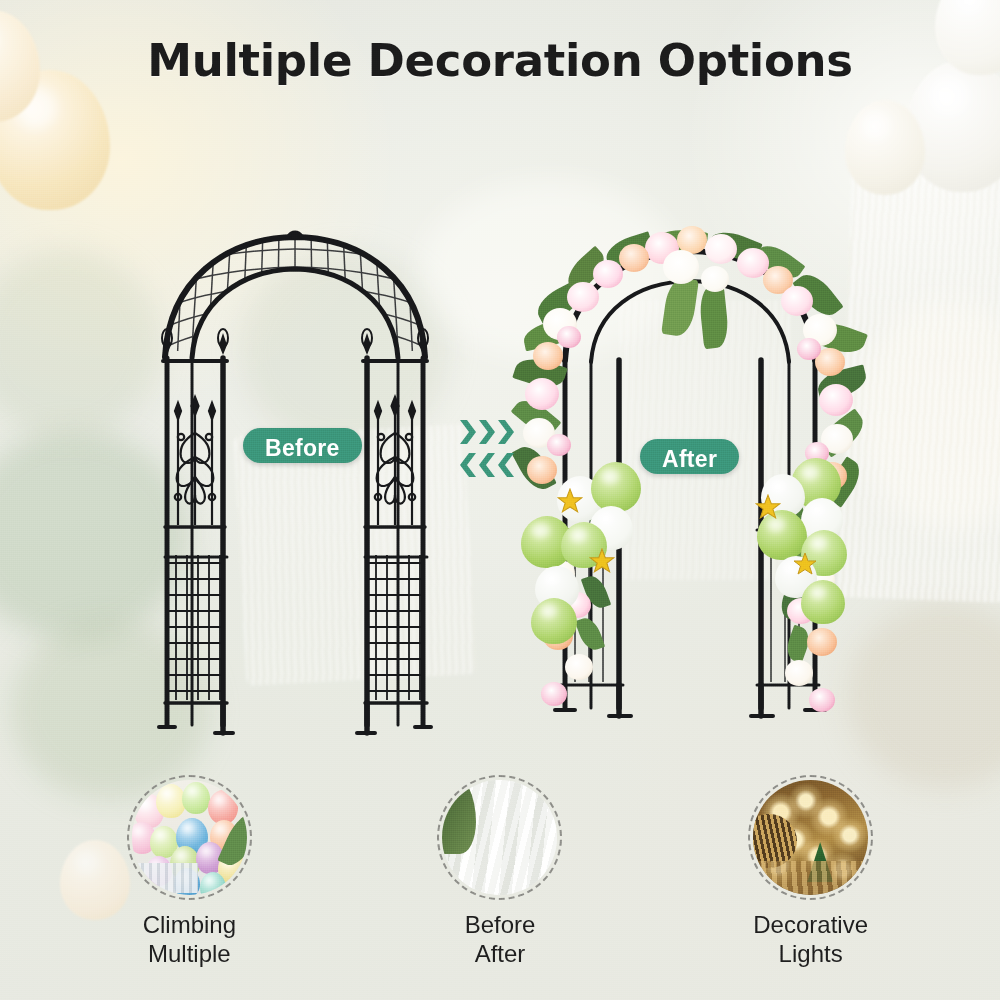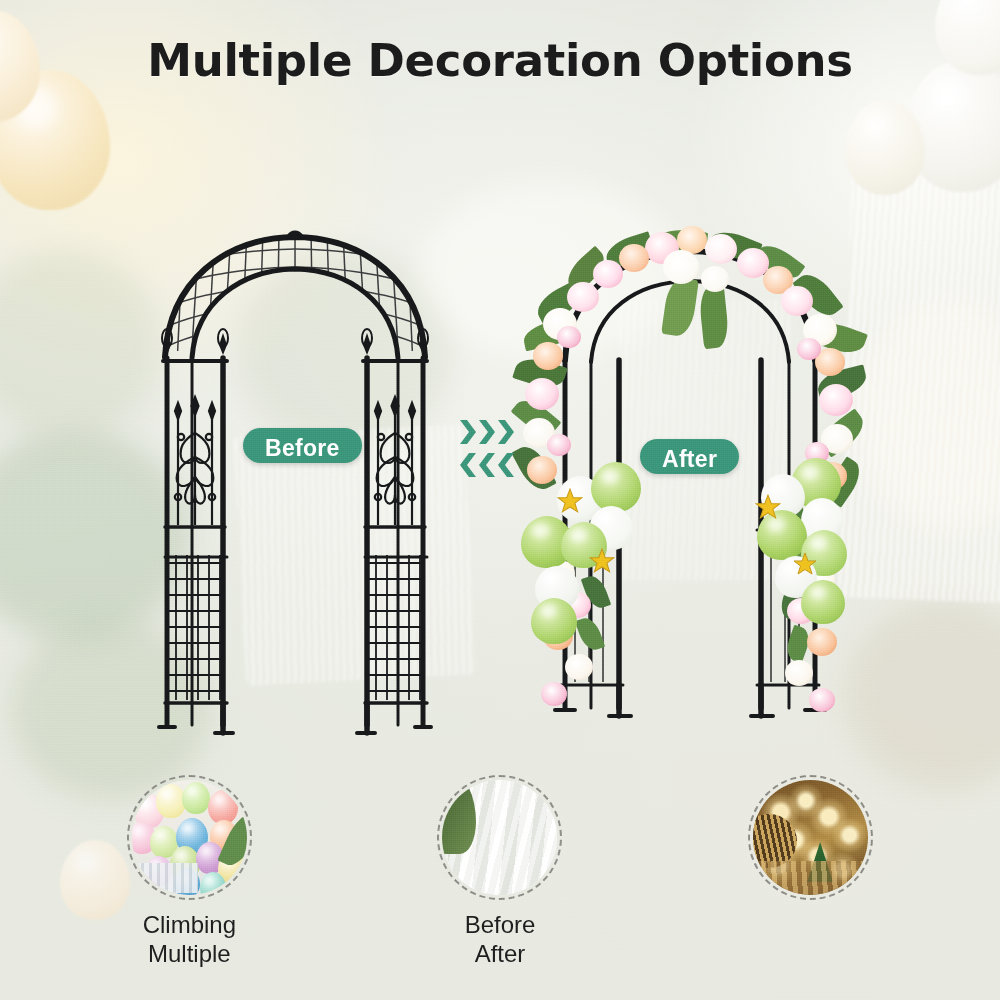--- a/index.html
+++ b/index.html
@@ -542,17 +542,21 @@
               radial-gradient(circle at 78% 78%, rgba(255,240,188,.9) 0 6px, rgba(255,226,155,.28) 11px, transparent 18px),
               radial-gradient(circle at 8% 48%, rgba(255,238,185,.85) 0 5px, transparent 14px);"></div>
           <div style="position:absolute;left:-12px;top:34px;width:56px;height:54px;border-radius:50%;
                background:repeating-linear-gradient(78deg,#4a3418 0 3px,#caa258 3px 6px);opacity:.95;"></div>
           <div style="position:absolute;left:54px;top:62px;width:26px;height:40px;
                background:linear-gradient(180deg,#2f6b33,#1e4a22);clip-path:polygon(50% 0,100% 100%,0 100%);"></div>
           <div style="position:absolute;left:0;bottom:0;width:100%;height:34px;
                background:repeating-linear-gradient(86deg, rgba(214,178,110,.75) 0 5px, rgba(150,113,58,.6) 5px 10px);"></div>
         </div>
       </div>
+      <div class="feature-label">
+        <span>Decorative</span><br>
+        <span>Lights</span>
+      </div>
     </div>
   </div>
 
   <div class="bg-noise"></div>
 </div>
 
 </body></html>

